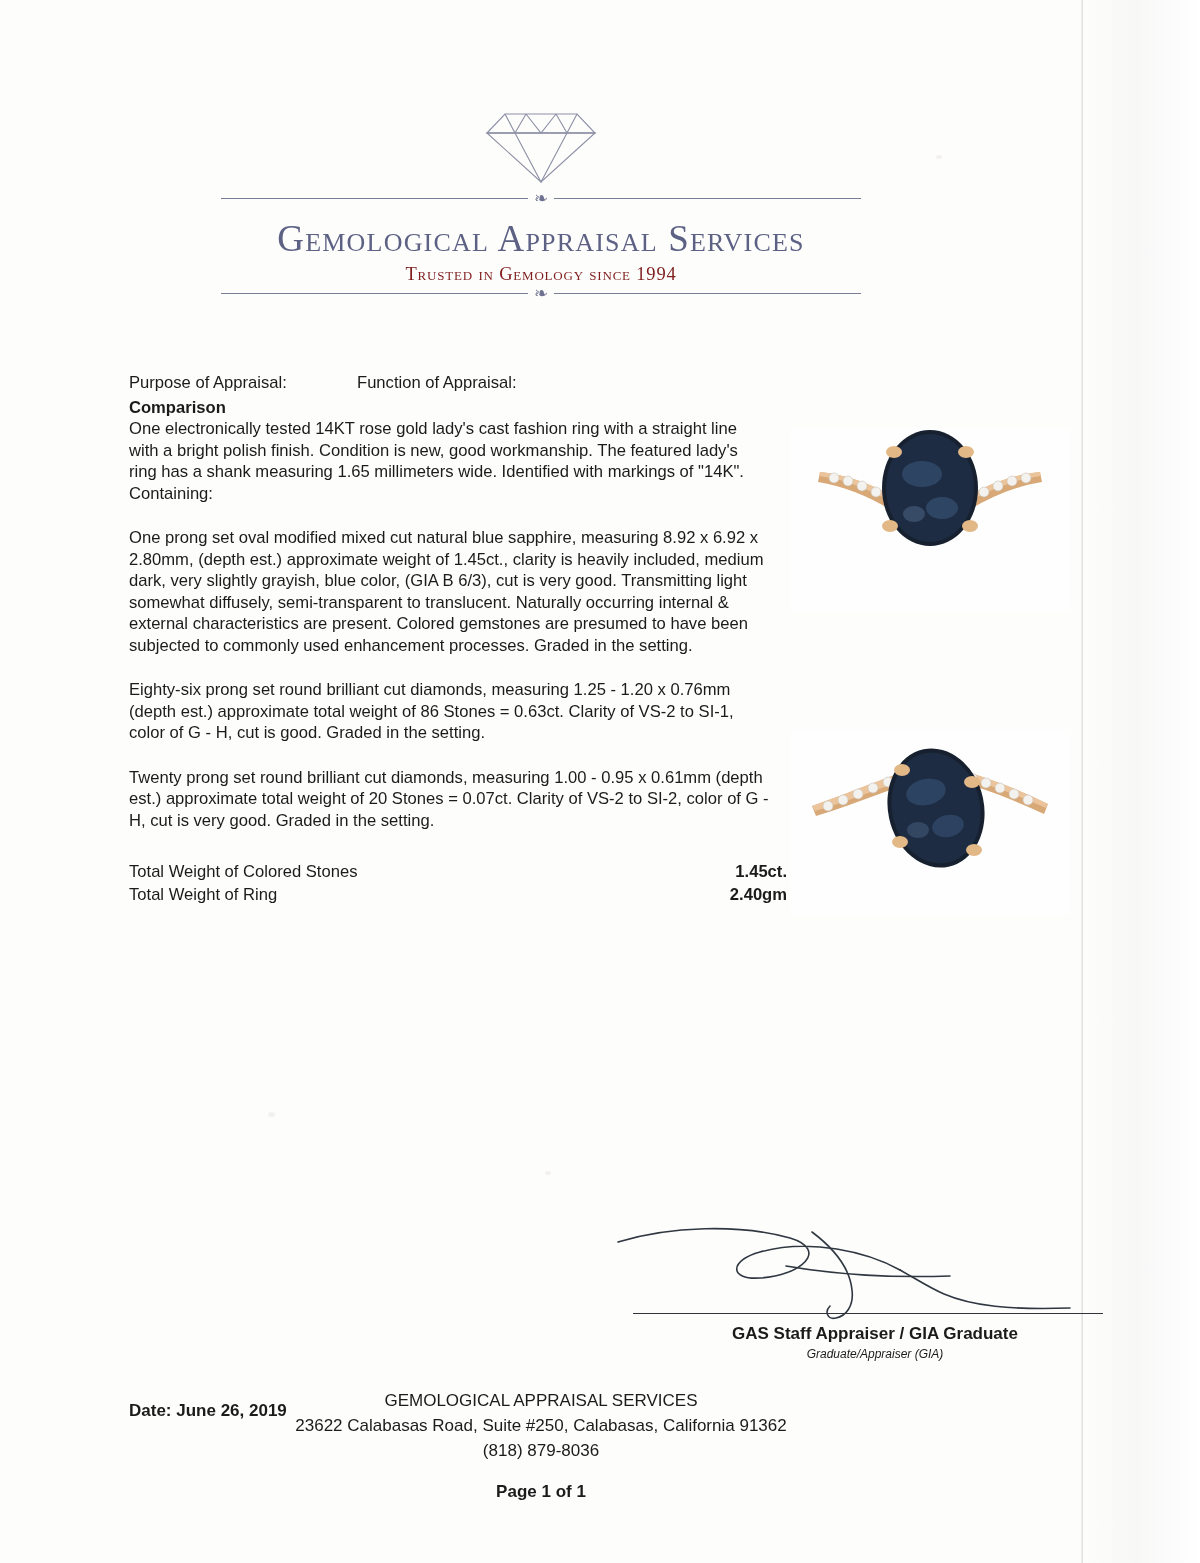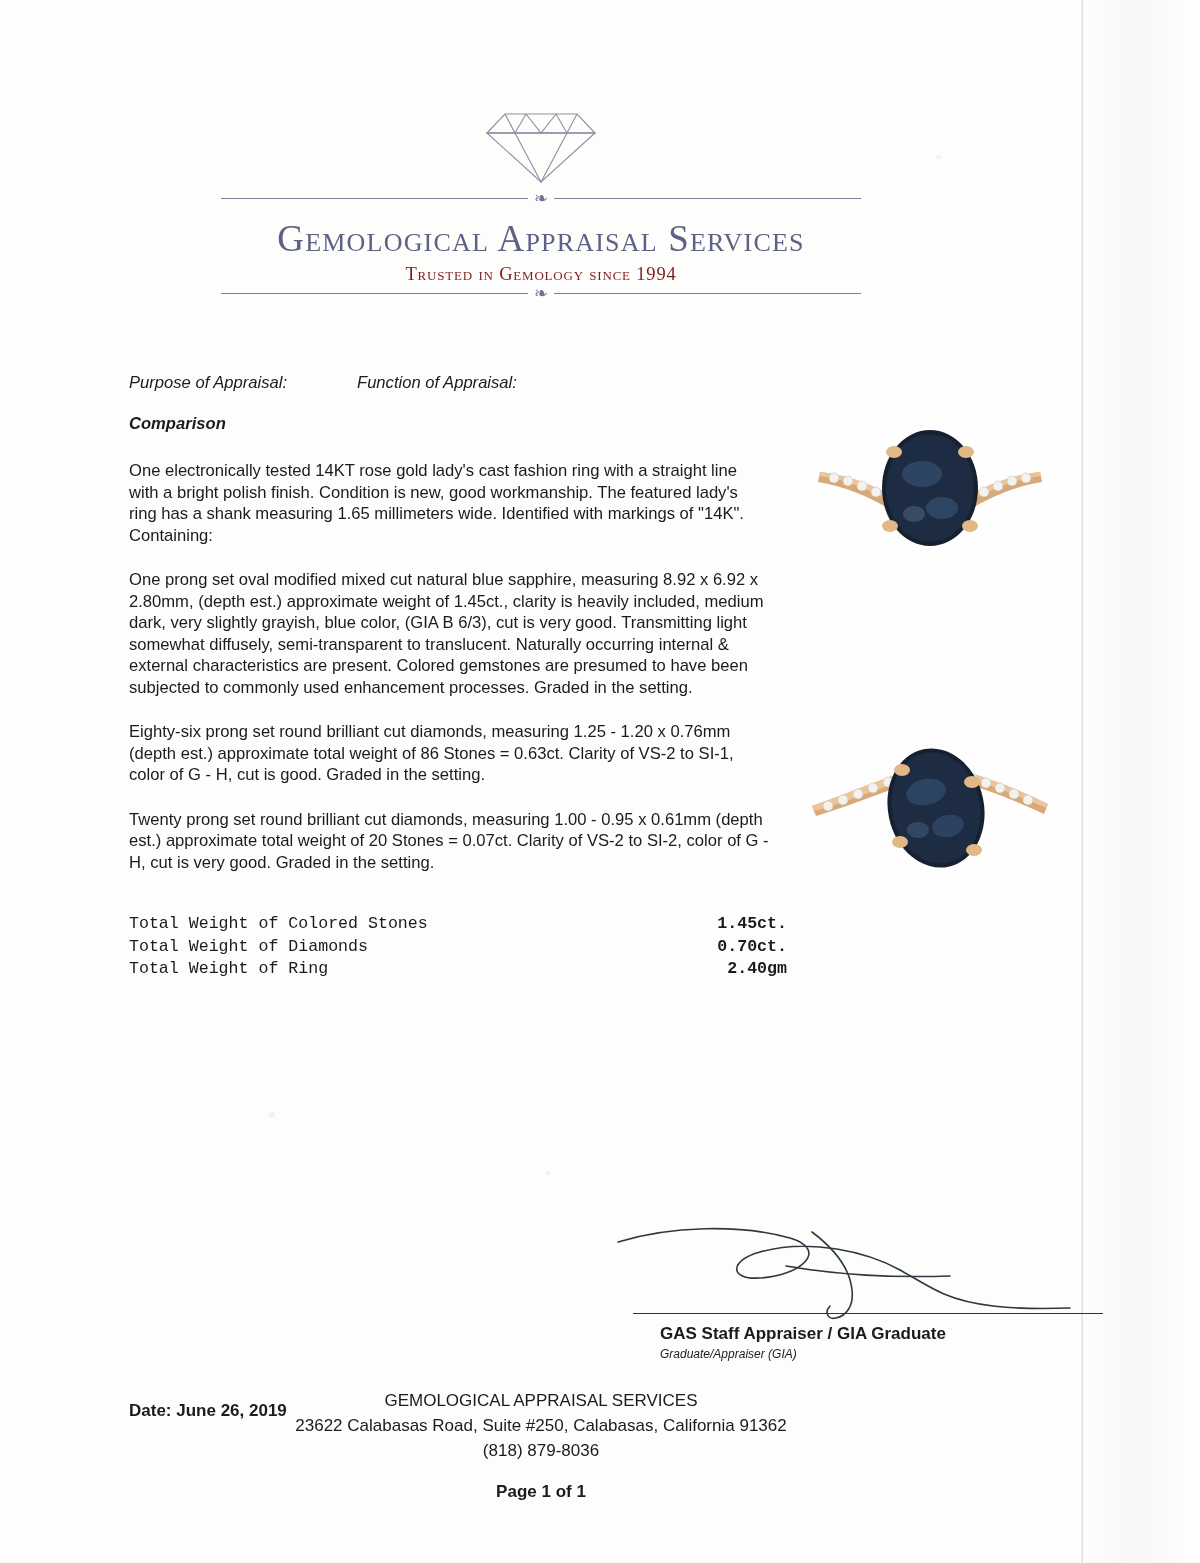--- a/index.html
+++ b/index.html
@@ -97,36 +97,33 @@
     position: absolute;
     left: 129px;
     top: 372px;
     width: 640px;
     font-size: 16.6px;
     line-height: 21.5px;
   }
   .kv {
     display: grid;
     grid-template-columns: 228px 1fr;
-    row-gap: 19px;
-    margin-bottom: 26px;
-    font-style: italic;
+    row-gap: 3px;
   }
   .kv .k { font-size: 16.6px; }
   .kv .v { font-weight: bold; font-size: 16.6px; }
 
   p.para {
     margin: 0 0 23px 0;
     text-align: left;
   }
 
   .totals {
-    margin-top: 40px;
+    margin-top: 30px;
     width: 660px;
-    font-family: Liberation Mono, monospace;
   }
   .totals .trow {
     display: flex;
     align-items: baseline;
     line-height: 22.5px;
   }
   .totals .tlabel { width: 580px; font-size: 16.6px; }
   .totals .tval { font-weight: bold; font-size: 16.6px; text-align: right; width: 78px; }
 
   
@@ -159,21 +156,21 @@
     left: 129px;
     top: 1401px;
     font-size: 17px;
     font-weight: bold;
   }
   .appraiser {
     position: absolute;
     left: 660px;
     top: 1324px;
     width: 430px;
-    text-align: left;
+    text-align: center;
   }
   .appraiser .name {
     font-size: 17px;
     font-weight: bold;
   }
   .appraiser .sub {
     font-size: 12px;
     font-style: italic;
     margin-top: 3px;
   }
@@ -252,24 +249,20 @@
 
     <p class="para">One electronically tested 14KT rose gold lady's cast fashion ring with a straight line with a bright polish finish. Condition is new, good workmanship. The featured lady's ring has a shank measuring 1.65 millimeters wide. Identified with markings of "14K".  Containing:</p>
     <p class="para">One prong set oval modified mixed cut natural blue sapphire, measuring 8.92 x 6.92 x 2.80mm, (depth est.) approximate weight of 1.45ct., clarity is heavily included, medium dark, very slightly grayish, blue color, (GIA B 6/3), cut is very good. Transmitting light somewhat diffusely, semi-transparent to translucent. Naturally occurring internal &amp; external characteristics are present. Colored gemstones are presumed to have been subjected to commonly used enhancement processes. Graded in the setting.</p>
     <p class="para">Eighty-six prong set round brilliant cut diamonds, measuring 1.25 - 1.20 x 0.76mm (depth est.) approximate total weight of 86 Stones = 0.63ct. Clarity of VS-2 to SI-1, color of G - H, cut is good. Graded in the setting.</p>
     <p class="para">Twenty prong set round brilliant cut diamonds, measuring 1.00 - 0.95 x 0.61mm (depth est.) approximate total weight of 20 Stones = 0.07ct. Clarity of VS-2 to SI-2, color of G - H, cut is very good. Graded in the setting.</p>
 
     <div class="totals">
       <div class="trow">
         <div class="tlabel">Total Weight of Colored Stones</div>
         <div class="tval">1.45ct.</div>
-      </div>
-      <div class="trow">
-        <div class="tlabel">Total Weight of Diamonds</div>
-        <div class="tval">0.70ct.</div>
       </div>
       <div class="trow">
         <div class="tlabel">Total Weight of Ring</div>
         <div class="tval">2.40gm</div>
       </div>
     </div>
   </div>
 
   <svg class="photo one" viewBox="0 0 280 185">
     <rect x="0" y="0" width="280" height="185" fill="#fefefe"></rect>

